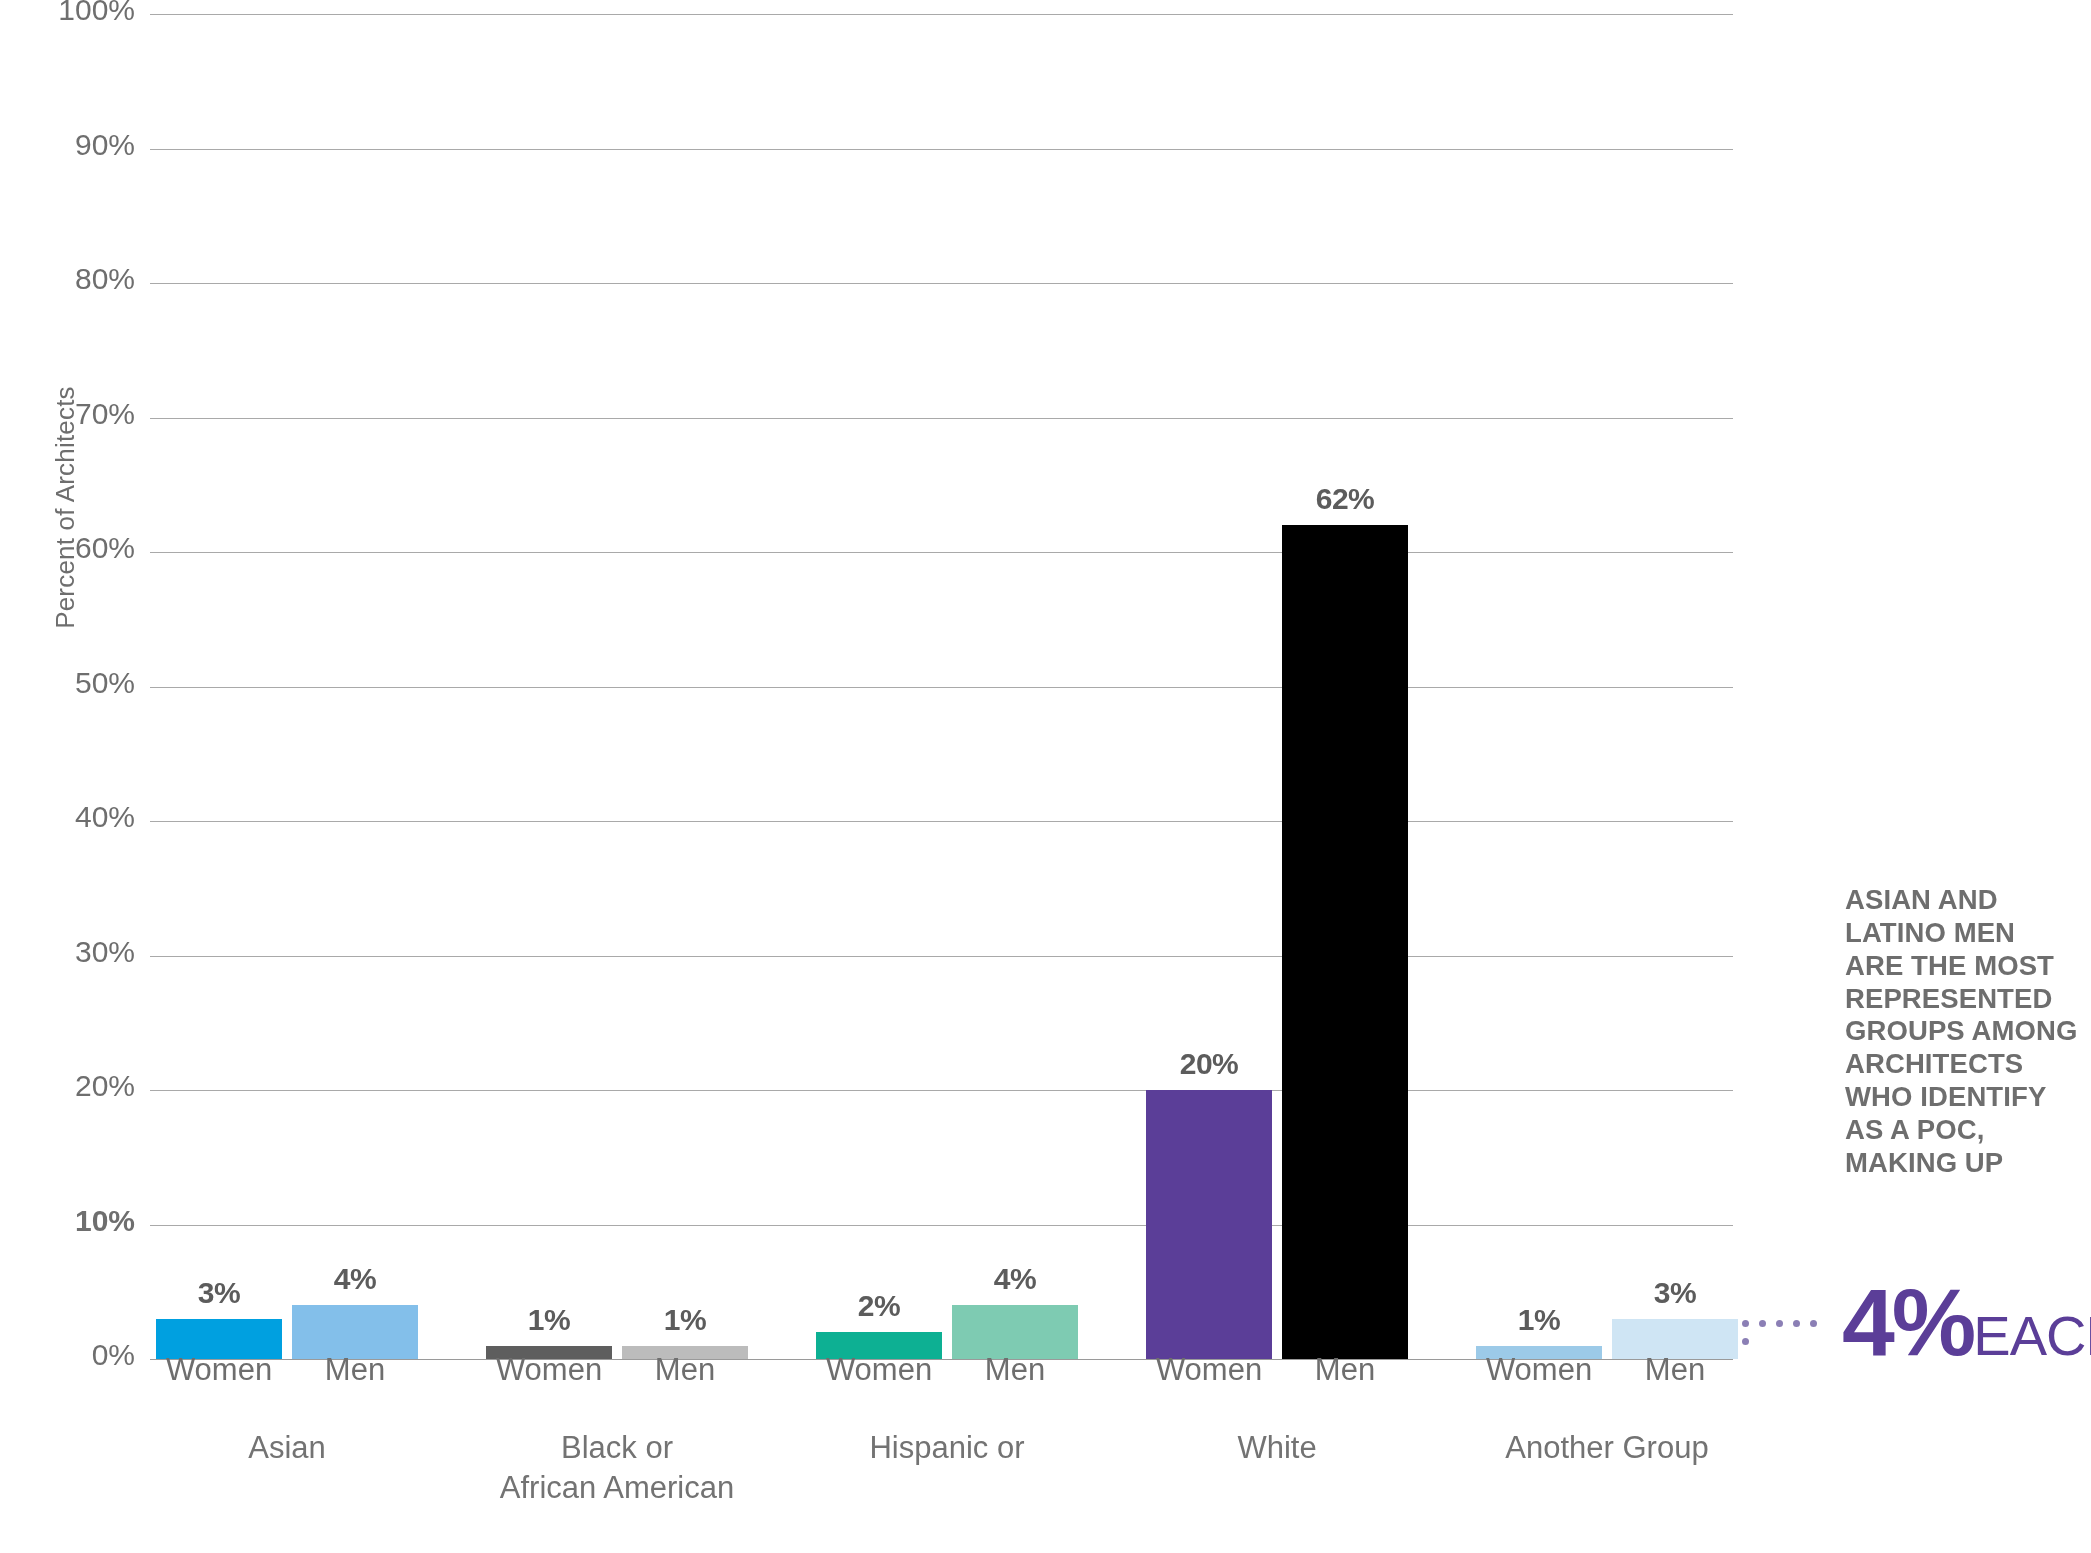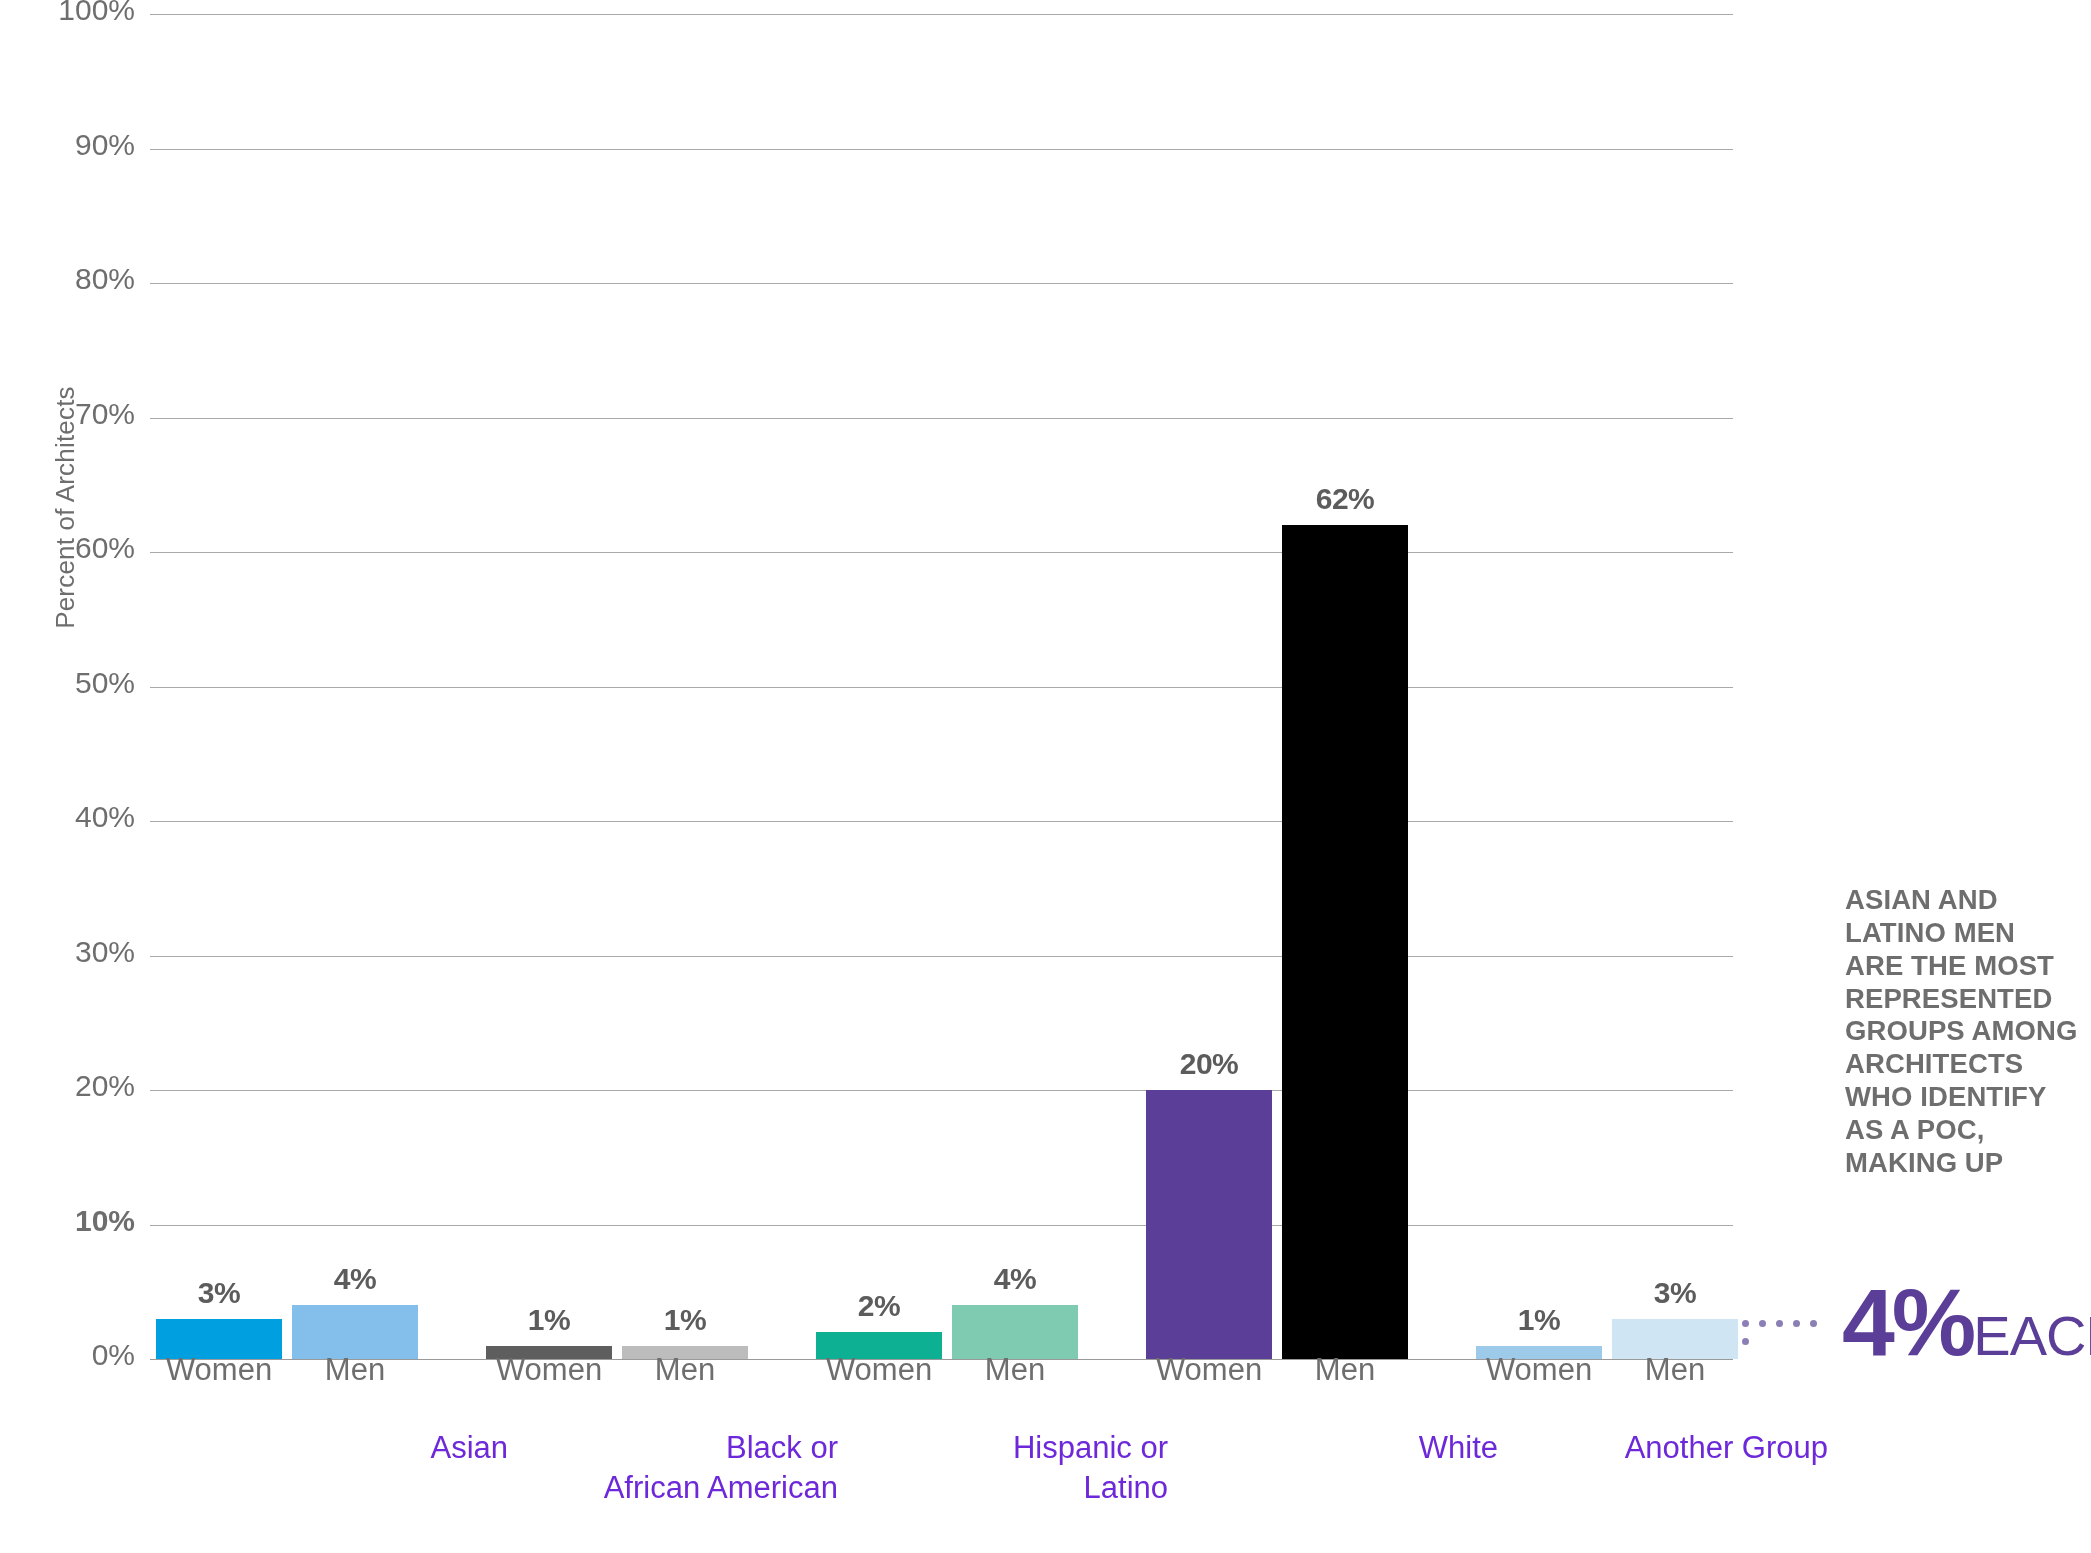--- a/index.html
+++ b/index.html
@@ -77,23 +77,23 @@
     top:1352px;
     text-align:center;
     font-size:31px;
     color:#6e6e6e;
     white-space:nowrap;
   }
   
   .xgroup{
     position:absolute;
     top:1428px;
-    text-align:right;
+    text-align:center;
     font-size:31px;
-    color:#6d28d9;
+    color:#737373;
     line-height:1.28;
   }
 
   
   #callout{
     position:absolute;
     left:1845px; top:884px;
     width:250px;
   }
   #callout-body{
@@ -220,21 +220,20 @@
   <div id="xgroups">
       <div class="xgroup" style="left: 66px; width: 442px;">
         <div>Asian</div>
       </div>
       <div class="xgroup" style="left: 396px; width: 442px;">
         <div>Black or</div>
         <div>African American</div>
       </div>
       <div class="xgroup" style="left: 726px; width: 442px;">
         <div>Hispanic or</div>
-        <div>Latino</div>
       </div>
       <div class="xgroup" style="left: 1056px; width: 442px;">
         <div>White</div>
       </div>
       <div class="xgroup" style="left: 1386px; width: 442px;">
         <div>Another Group</div>
       </div>
     </div>
 
   <div id="leader">

